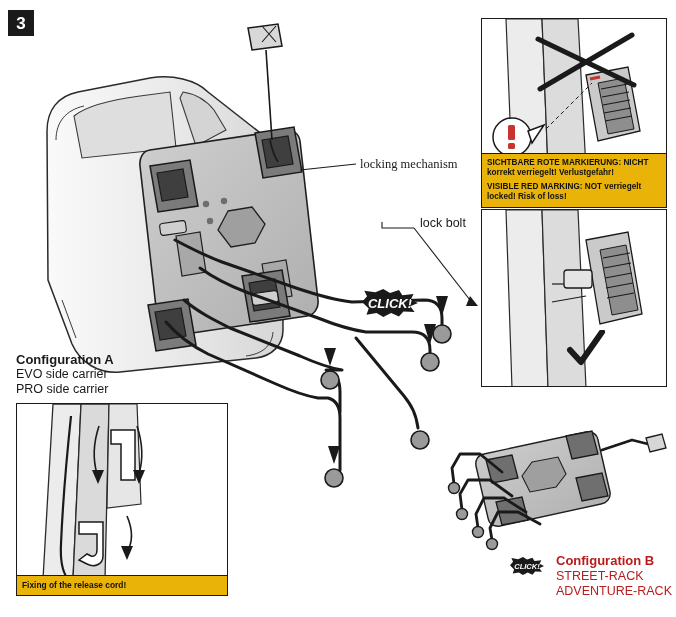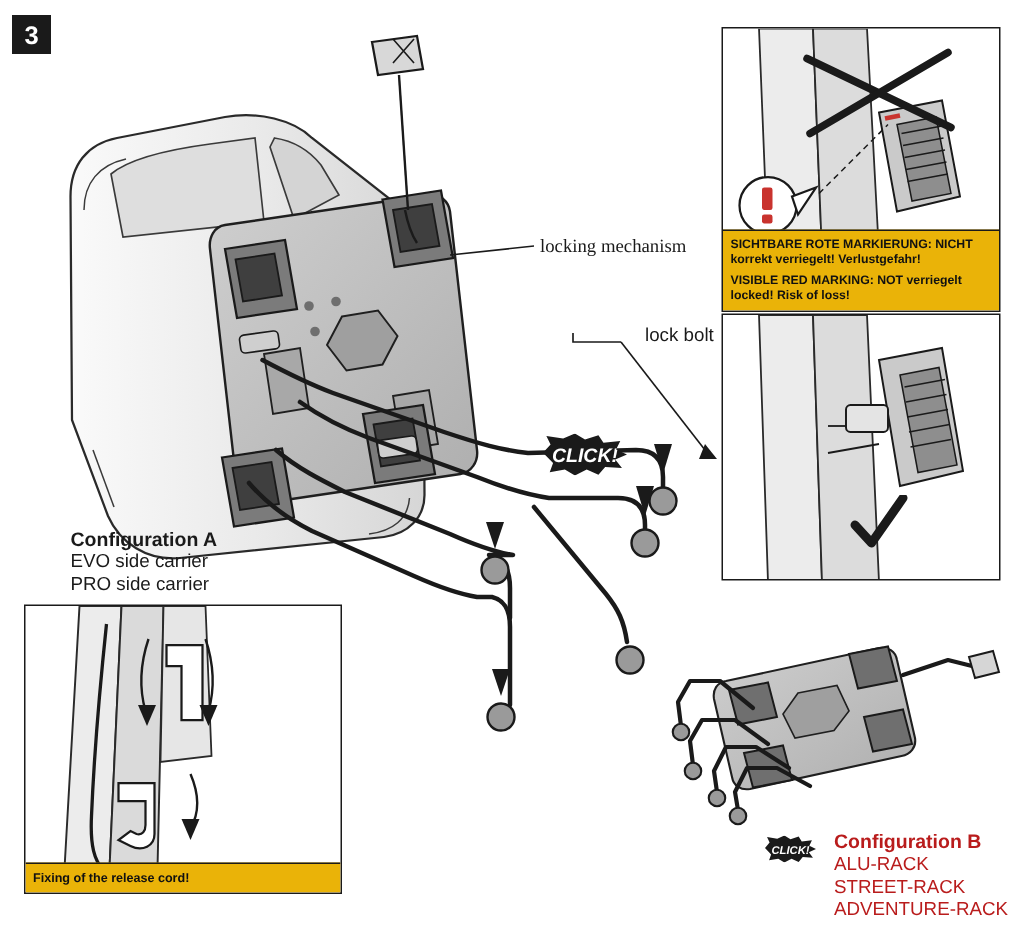--- a/index.html
+++ b/index.html
@@ -41,34 +41,33 @@
     font-size: 12.5px;
     color: #1a1a1a;
     white-space: nowrap;
   }
   .label-locking {
     left: 360px;
     top: 157px;
     font-family: Liberation Serif, serif;
   }
   .label-lockbolt {
-    left: 416px;
+    left: 406px;
     top: 216px;
     padding-left: 14px;
   }
 
   
   .config-a {
     position: absolute;
     left: 16px;
     top: 352px;
     font-size: 12.5px;
     color: #1a1a1a;
     line-height: 1.18;
-    margin-left: 31px;
   }
   .config-a .title {
     font-weight: bold;
     font-size: 13px;
   }
 
   
   .config-b {
     position: absolute;
     left: 556px;
@@ -302,21 +301,20 @@
   <div class="click-burst burst-main">CLICK!</div>
 
   <div class="config-a">
     <div class="title">Configuration A</div>
     <div>EVO side carrier</div>
     <div>PRO side carrier</div>
   </div>
 
   <div class="config-b">
     <div class="title">Configuration B</div>
-    <div>ALU-RACK</div>
     <div>STREET-RACK</div>
     <div>ADVENTURE-RACK</div>
   </div>
 
   <div class="inset inset-top-right">
     <svg viewBox="0 0 186 190" width="186" height="190">
 
       <g stroke="#2a2a2a" stroke-width="1.2" fill="#ececec">
         <path d="M24,0 L60,0 L66,150 L30,150 Z"></path>
       </g>

